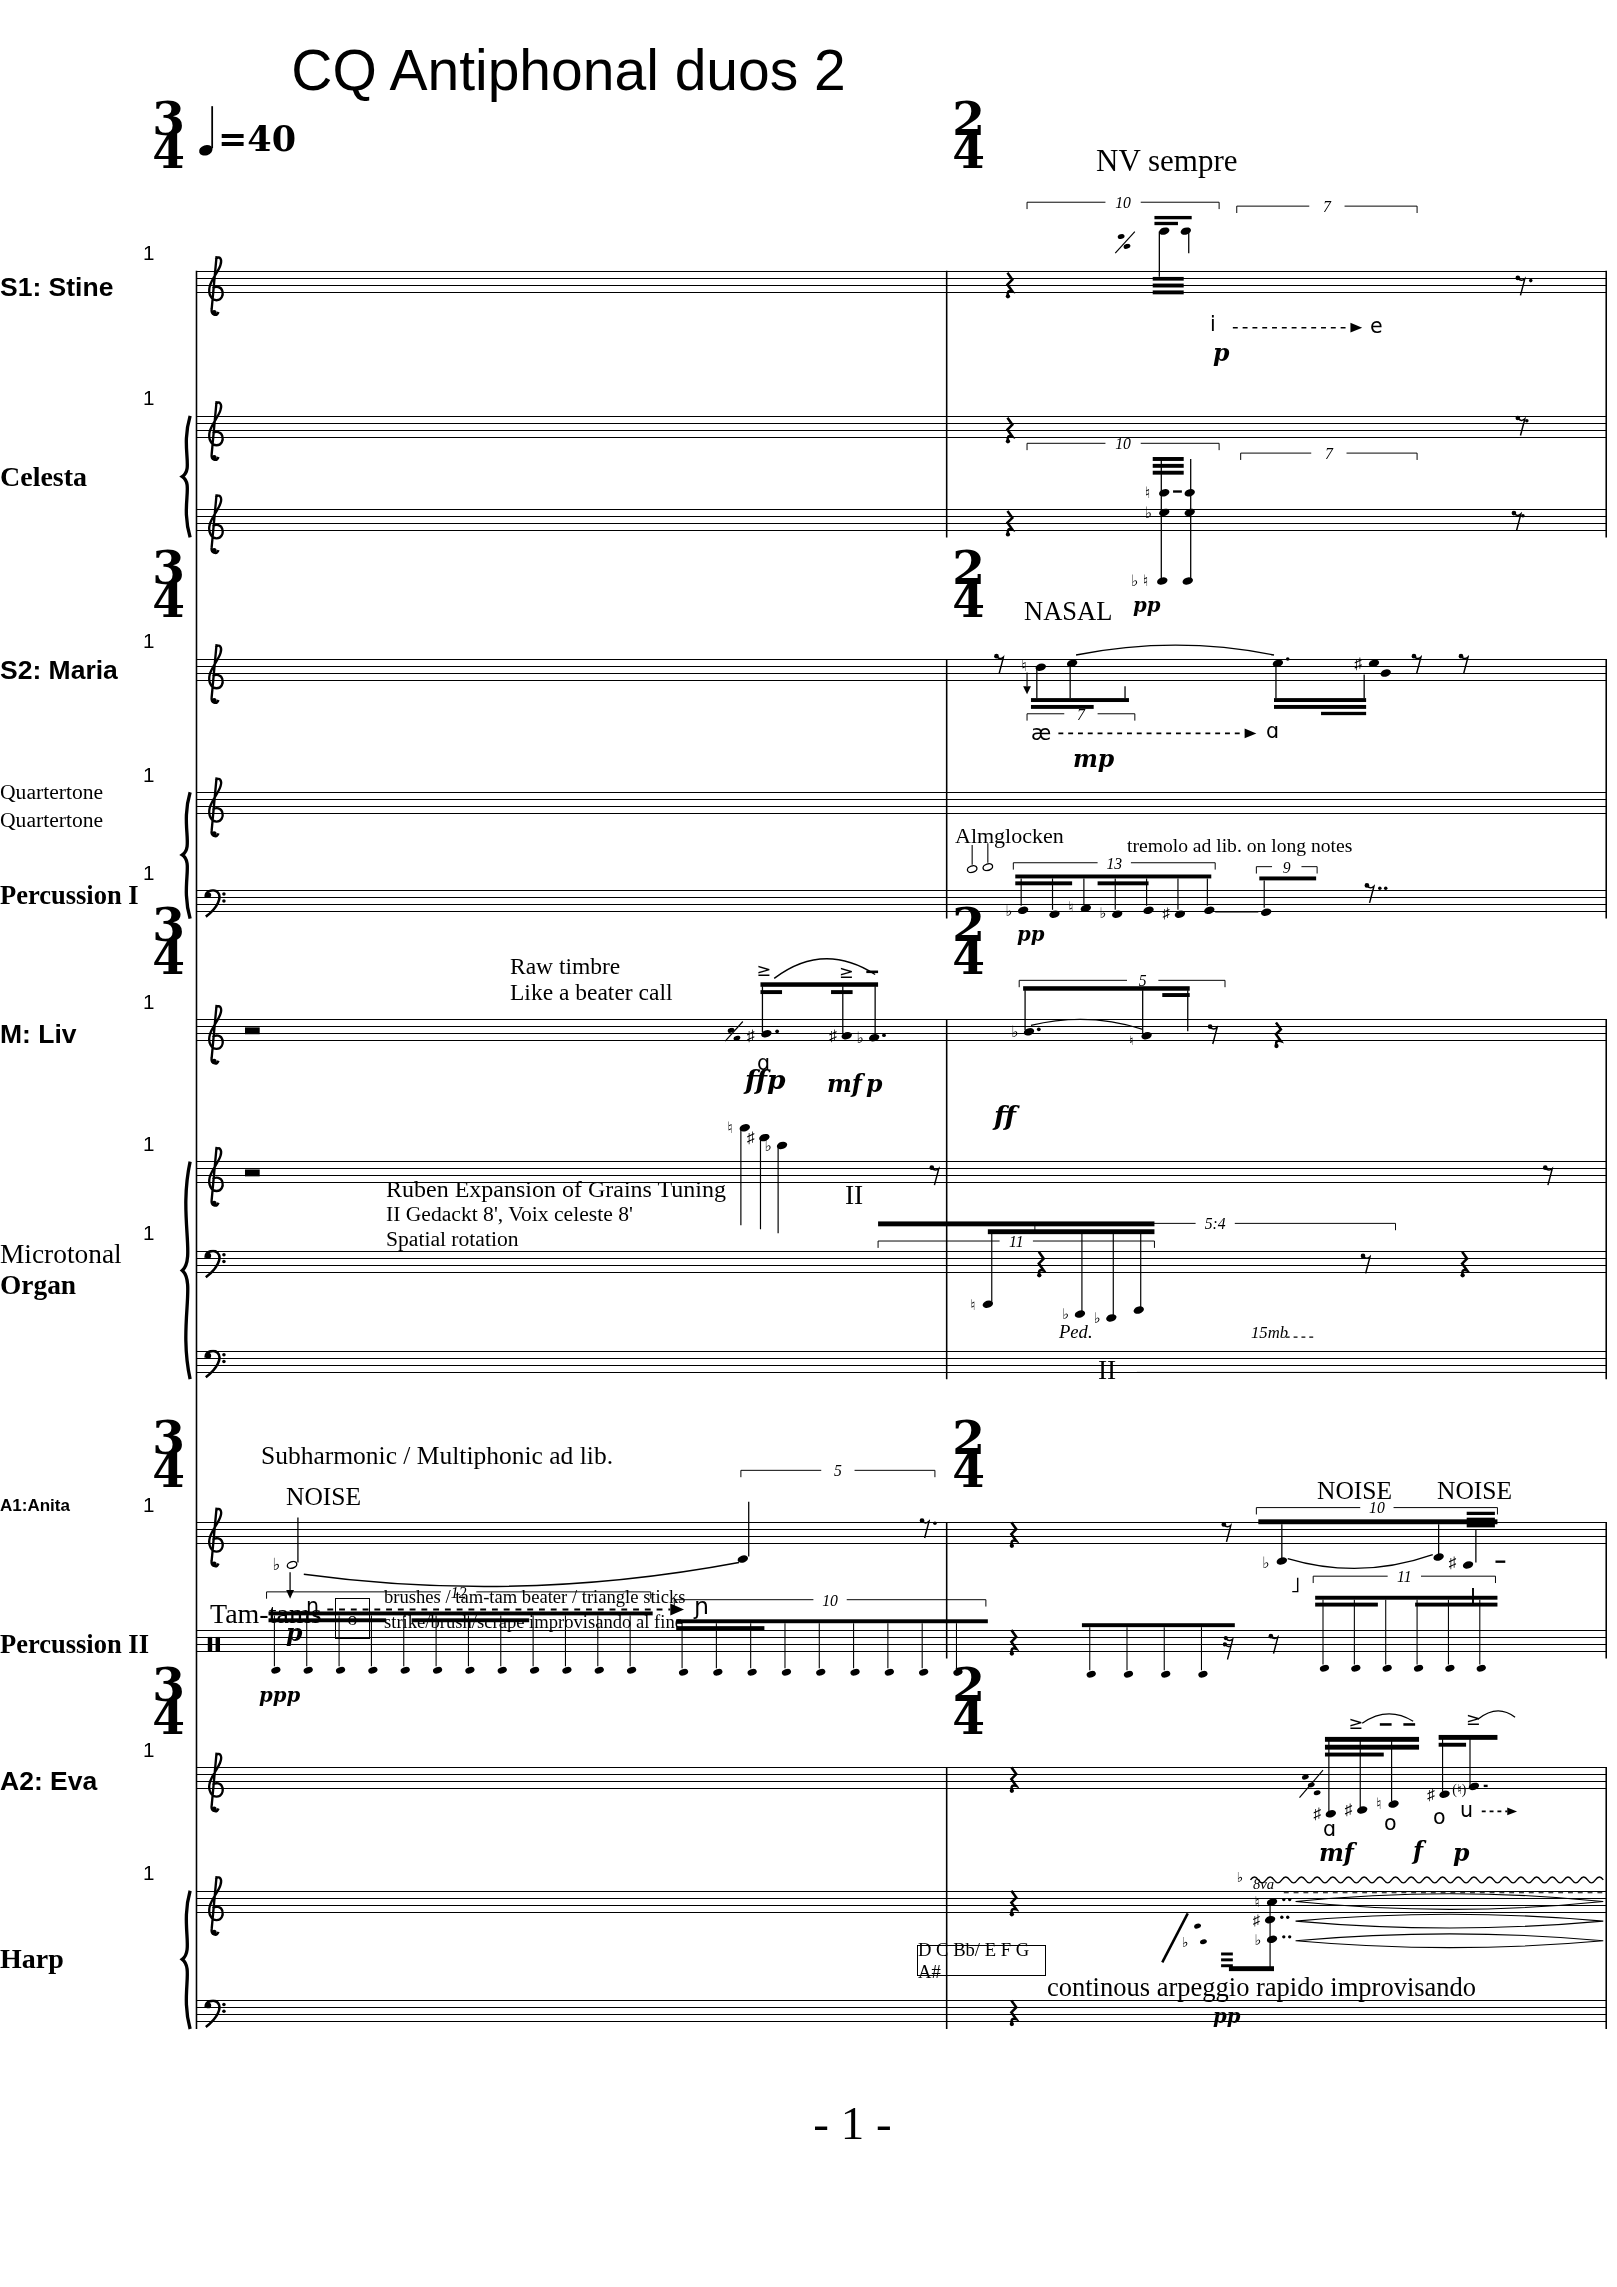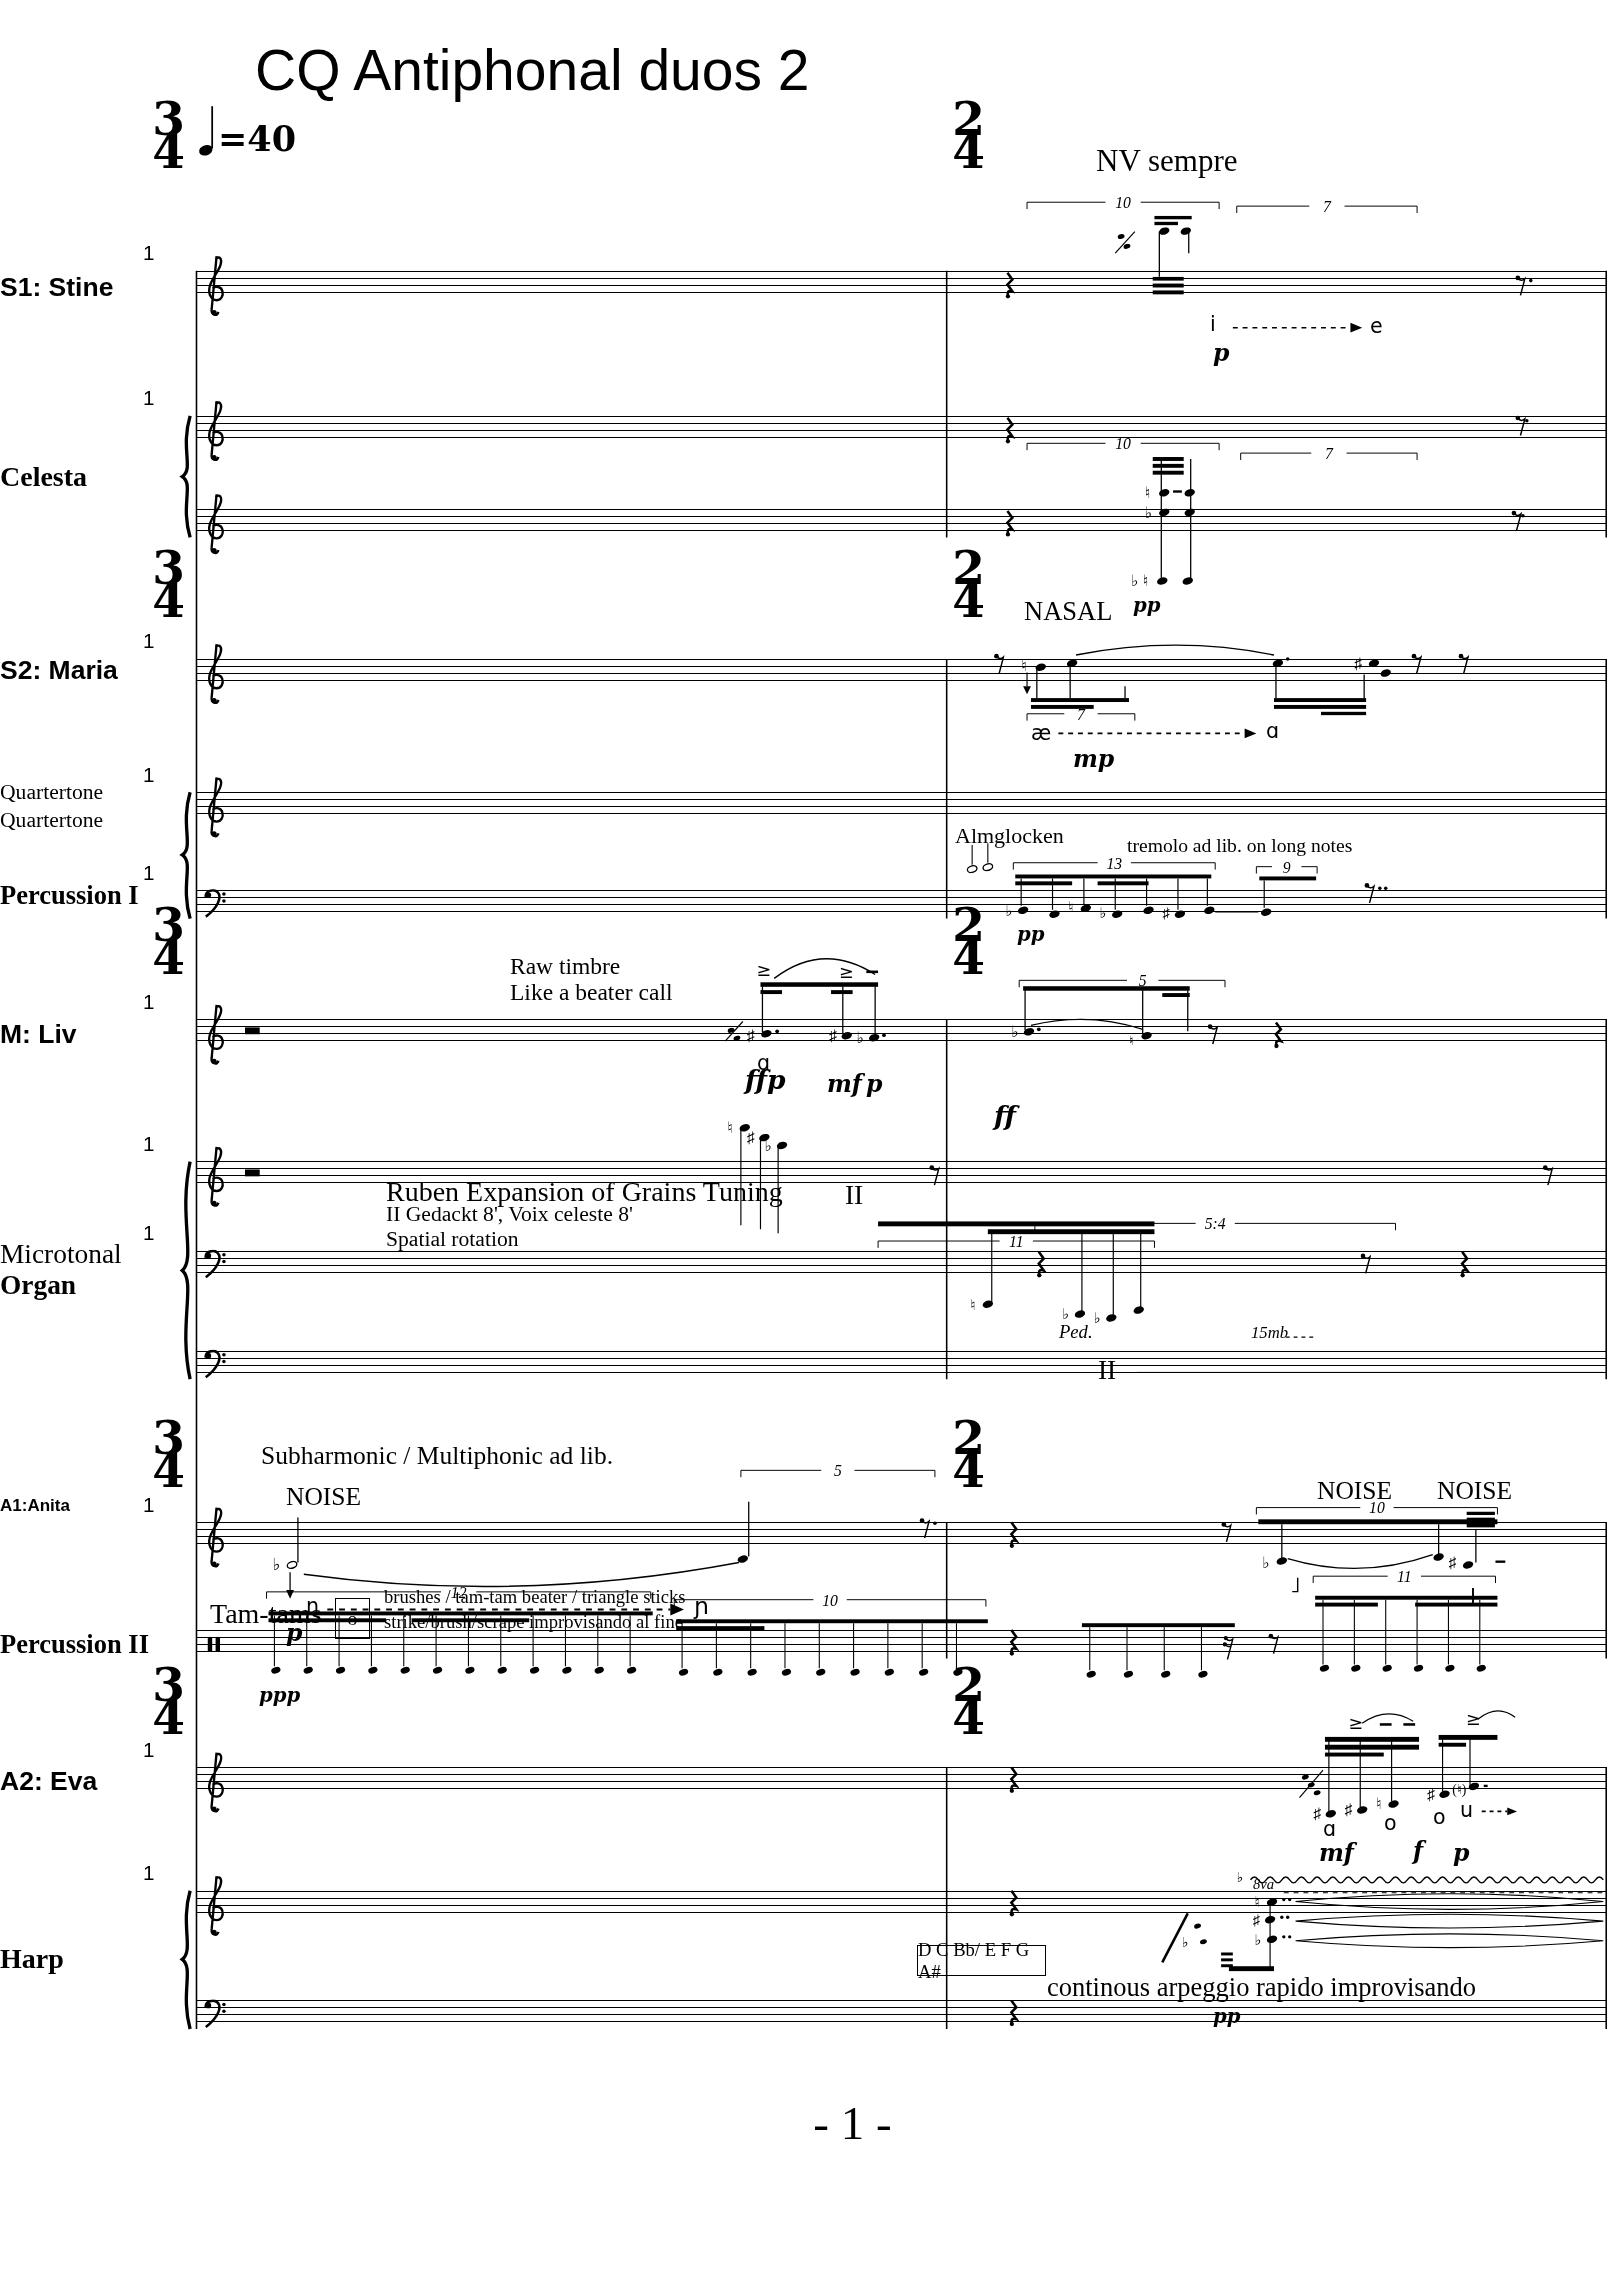--- a/index.html
+++ b/index.html
@@ -3,21 +3,21 @@
 <meta charset="utf-8">
 <style>
   html,body{margin:0;padding:0;background:#fff;}
   .page{position:relative;width:1617px;height:2288px;background:#fff;color:#000;overflow:hidden;
         font-family:"Liberation Serif",serif;}
   .txt{position:absolute;white-space:nowrap;}
   .sans{font-family:"Liberation Sans",sans-serif;}
   .serif{font-family:"Liberation Serif",serif;}
   .dser{font-family:"DejaVu Serif",serif;}
   .lbl{position:absolute;left:0;width:186px;white-space:nowrap;}
-  .title{position:absolute;left:255px;top:37px;width:627px;text-align:left;
+  .title{position:absolute;left:255px;top:37px;width:627px;text-align:center;
          font-family:"Liberation Sans",sans-serif;font-size:57px;font-weight:400;letter-spacing:0;}
   .staff{position:absolute;left:196px;width:1411px;height:28px;
          background:repeating-linear-gradient(to bottom,#000 0,#000 1px,transparent 1px,transparent 6.9px);}
   .ts{position:absolute;width:43px;text-align:center;font-family:"DejaVu Serif",serif;
       font-weight:700;font-size:47px;line-height:33px;}
   .ts span{display:block;}
   .mnum{position:absolute;font-family:"Liberation Sans",sans-serif;font-size:20.6px;font-weight:400;}
   .dyn{position:absolute;font-family:"DejaVu Serif",serif;font-style:italic;font-weight:700;font-size:23.5px;}
   .phon{position:absolute;font-family:"DejaVu Sans",sans-serif;font-size:20.6px;}
   .ann{position:absolute;font-family:"Liberation Serif",serif;}
@@ -596,21 +596,21 @@
   <div class="lbl serif" style="top:1629px;font-size:26.5px;font-weight:700;">Percussion II</div>
   <div class="lbl sans" style="top:1766px;font-size:26.5px;font-weight:700;">A2: Eva</div>
   <div class="lbl serif" style="top:1943px;font-size:28px;font-weight:700;">Harp</div>
 
   <div class="ann" style="left:1096px;top:127px;font-size:31px;margin-top:16px;">NV sempre</div>
   <div class="ann" style="left:1024px;top:596px;font-size:26.5px;">NASAL</div>
   <div class="ann" style="left:955px;top:823px;font-size:22px;">Almglocken</div>
   <div class="ann" style="left:1127px;top:835px;font-size:19.6px;">tremolo ad lib. on long notes</div>
   <div class="ann" style="left:510px;top:953px;font-size:23.5px;">Raw timbre</div>
   <div class="ann" style="left:510px;top:979px;font-size:23.5px;">Like a beater call</div>
-  <div class="ann" style="left:386px;top:1176px;font-size:28px;">Ruben Expansion of Grains Tuning</div>
+  <div class="ann" style="left:386px;top:1176px;font-size:24px;">Ruben Expansion of Grains Tuning</div>
   <div class="ann" style="left:386px;top:1202px;font-size:21.6px;">II Gedackt 8', Voix celeste 8'</div>
   <div class="ann" style="left:386px;top:1227px;font-size:21.6px;">Spatial rotation</div>
   <div class="ann" style="left:845px;top:1180px;font-size:27.4px;">II</div>
   <div class="ann" style="left:1098px;top:1355px;font-size:27.4px;">II</div>
   <div class="ann" style="left:1059px;top:1321px;font-size:18.6px;font-style:italic;">Ped.</div>
   <div class="ann" style="left:1251px;top:1323px;font-size:16.7px;font-style:italic;">15mb</div>
   <div class="ann" style="left:1253px;top:1876px;font-size:14.7px;font-style:italic;">8va</div>
   <div class="ann" style="left:261px;top:1441px;font-size:25.5px;">Subharmonic / Multiphonic ad lib.</div>
   <div class="ann" style="left:286px;top:1482px;font-size:25.5px;">NOISE</div>
   <div class="ann" style="left:1317px;top:1476px;font-size:25.5px;">NOISE</div>

